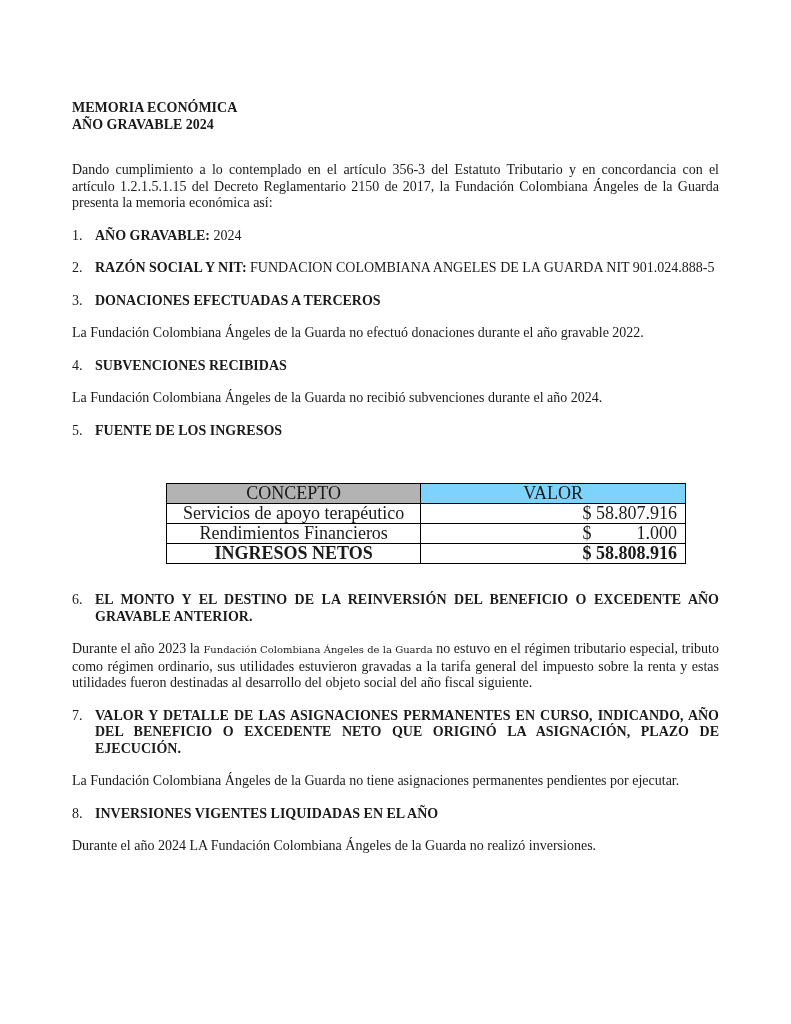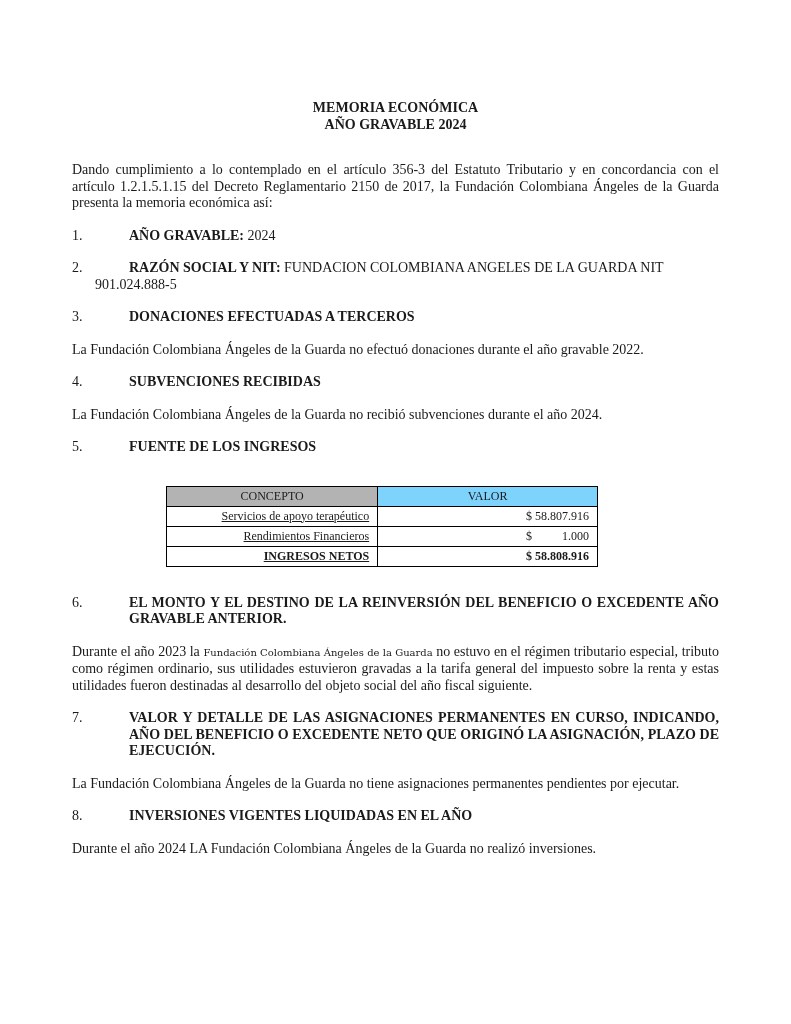--- a/index.html
+++ b/index.html
@@ -15,74 +15,72 @@
     background: #ffffff;
     box-sizing: border-box;
     padding: 100px 72px 40px 72px;
     font-family: "Liberation Serif", serif;
     font-size: 14px;
     line-height: 16.5px;
     color: #1a1a1a;
     overflow: hidden;
   }
   .doc-title {
-    text-align: center;
+    text-align: left;
     font-weight: bold;
     margin: 0 0 29px 0;
   }
   p.para {
     margin: 0 0 16px 0;
     text-align: justify;
   }
   .item {
     position: relative;
     padding-left: 23px;
     margin: 0 0 16px 0;
   }
   .item .num {
     position: absolute;
     left: 0;
     top: 0;
     font-weight: normal;
   }
   .item .heading {
     font-weight: bold;
-    margin-left: 34px;
   }
   .item .justify-heading {
     display: block;
     text-align: justify;
   }
   .item .rest {
     font-weight: normal;
   }
   .emph-font {
     font-family: "DejaVu Serif", serif;
     font-size: 10px;
   }
   table.income-table {
     border-collapse: collapse;
-    width: 432px;
-    margin: 30px 0 28px 94px;
-    font-size: 12px;
+    width: 520px;
+    margin: 44px 0 28px 94px;
+    font-size: 18px;
   }
   table.income-table th,
   table.income-table td {
     border: 1px solid #000000;
     padding: 1px 8px;
     line-height: 17px;
     font-weight: normal;
   }
   table.income-table th {
     text-align: center;
   }
   table.income-table td.concepto {
-    text-align: right;
+    text-align: center;
     width: 49%;
-    text-decoration: underline;
   }
   table.income-table td.valor {
     text-align: right;
     width: 51%;
   }
   table.income-table tr.total td {
     font-weight: bold;
   }
 </style>
 </head>

